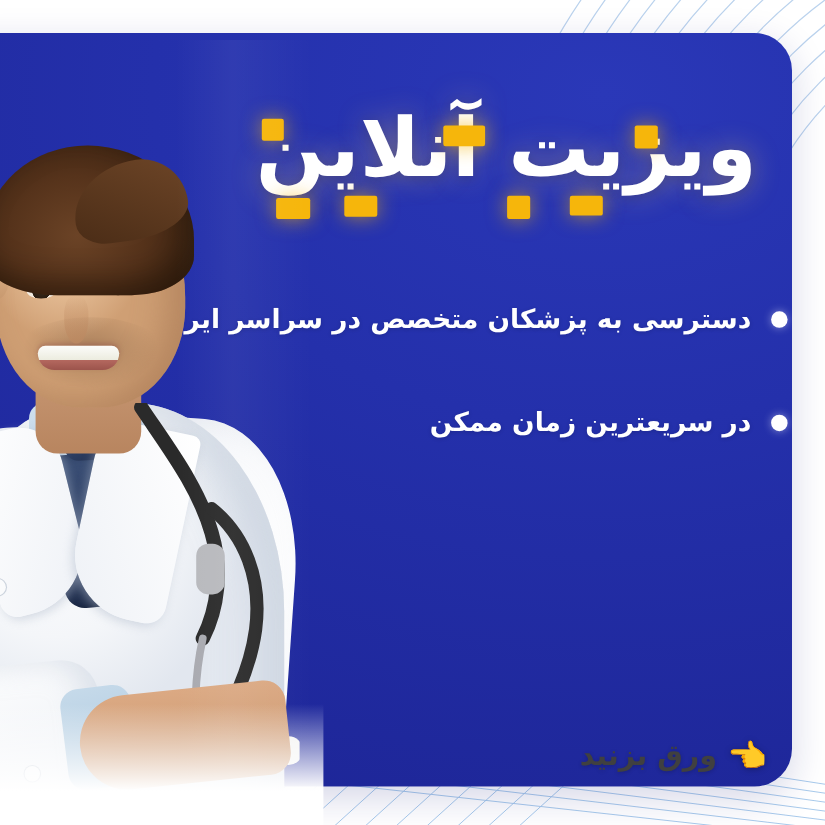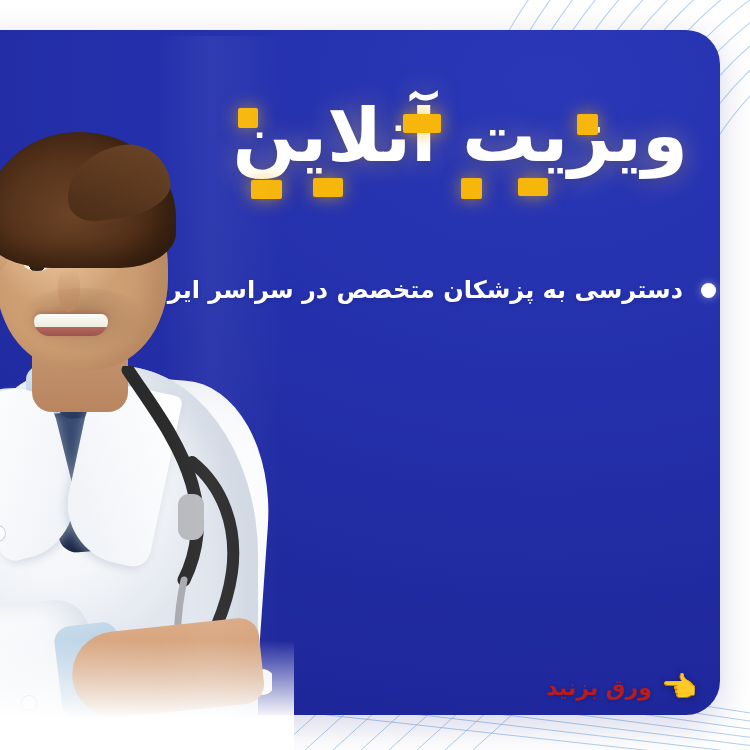--- a/index.html
+++ b/index.html
@@ -295,22 +295,22 @@
     gap:10px;
     direction:rtl;
   }
   #swipe-hand{
     font-size:29px;
     line-height:1;
     transform:scaleX(-1);
     filter:drop-shadow(0 1px 3px rgba(0,0,0,.3));
   }
   #swipe-label{
-    color:#b91c1c;
-    font-size:22px;
+    color:#404040;
+    font-size:26px;
     font-weight:bold;
     letter-spacing:.2px;
     text-shadow:0 1px 4px rgba(0,0,0,.2);
   }
 </style>
 </head>
 <body>
 
 <div id="canvas">
 
@@ -375,20 +375,24 @@
     <span class="dot-sq" id="dot-e"></span>
     <span class="dot-sq" id="dot-f"></span>
     <span class="dot-sq" id="dot-g"></span>
   </div>
 
   <div id="features">
     <div class="feature">
       <span class="bullet"></span>
       <span class="feature-text">دسترسی به پزشکان متخصص در سراسر ایران</span>
     </div>
+    <div class="feature">
+      <span class="bullet"></span>
+      <span class="feature-text">در سریعترین زمان ممکن</span>
+    </div>
   </div>
 
   <div id="doctor-photo">
     <div class="ph" id="coat-left-panel"></div>
     <div class="ph" id="coat-right-panel"></div>
     <div class="ph" id="coat-main"></div>
 
     <div class="ph" id="shirt"></div>
     <div class="ph" id="tie-body"></div>
     <div class="ph" id="tie-knot"></div>

